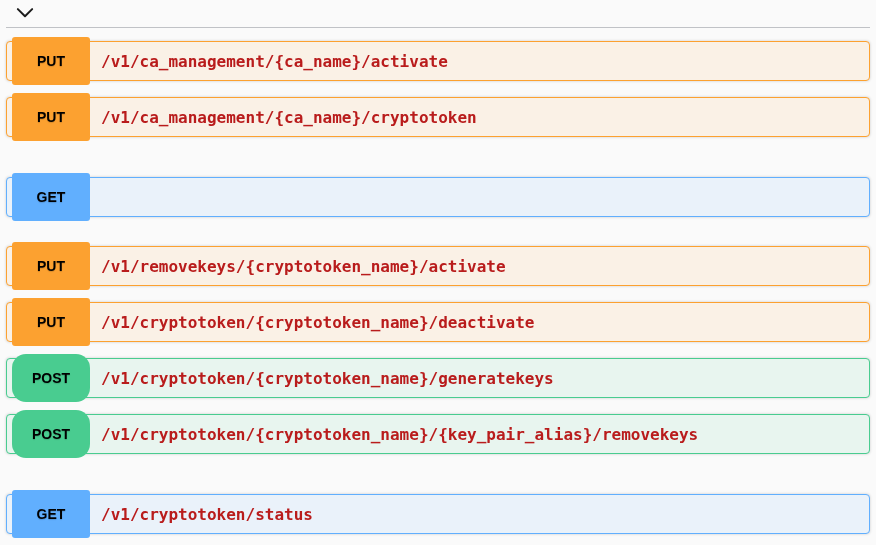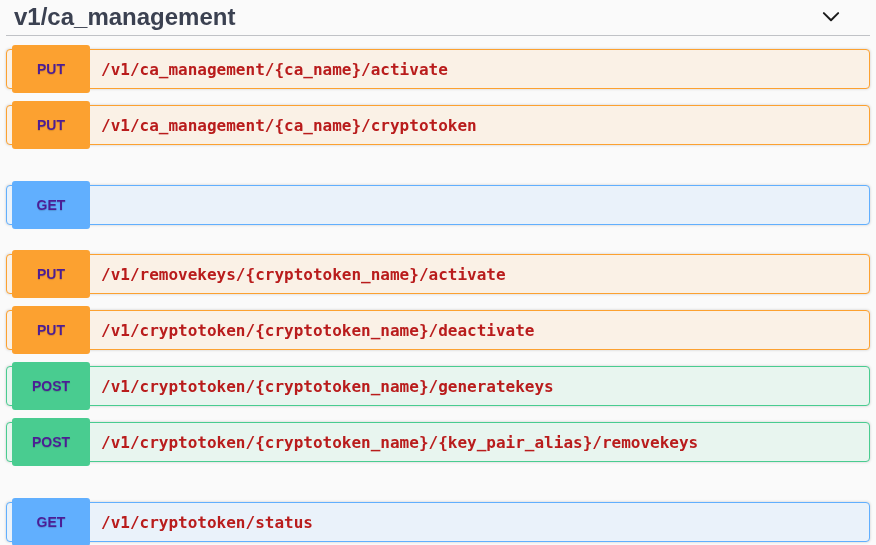--- a/index.html
+++ b/index.html
@@ -50,44 +50,43 @@
   .opblock.get  { border-color: var(--get-color);  background: var(--get-bg); margin-top: 40px; }
   .opblock.post { border-color: var(--post-color); background: var(--post-bg); }
 
   .method-badge {
     min-width: 78px;
     padding: 16px 0;
     border-radius: 3px;
     text-align: center;
     font-size: 14px;
     font-weight: bold;
-    color: #4c1d95;
+    color: #000000;
     text-shadow: 0 1px 1px rgba(0,0,0,.15);
     flex: 0 0 auto;
   }
   .opblock.put  .method-badge { background: var(--put-color); }
   .opblock.get  .method-badge { background: var(--get-color); }
-  .opblock.post .method-badge { background: var(--post-color); }
+  .opblock.post .method-badge { background: var(--post-color); border-radius: 14px; }
 
   .op-path {
     margin-left: 11px;
     font-family: "DejaVu Sans Mono", monospace;
     font-size: 16px;
     font-weight: bold;
     color: #b91c1c;
     white-space: nowrap;
   }
 </style>
 </head>
 <body>
 
 <div id="app">
   <section class="tag-section">
     <div class="tag-header">
-      <span class="tag-title">v1/ca_management</span>
       <span class="chevron">
         <svg width="22" height="22" viewBox="0 0 20 20">
           <path d="M3.5 6.5 L10 13 L16.5 6.5" fill="none" stroke="#1b1b1b" stroke-width="1.8" stroke-linecap="round" stroke-linejoin="round"></path>
         </svg>
       </span>
     </div>
     <div class="op-list">
   <div class="opblock put">
     <span class="method-badge">PUT</span>
     <span class="op-path">/v1/ca_management/{ca_name}/activate</span>

